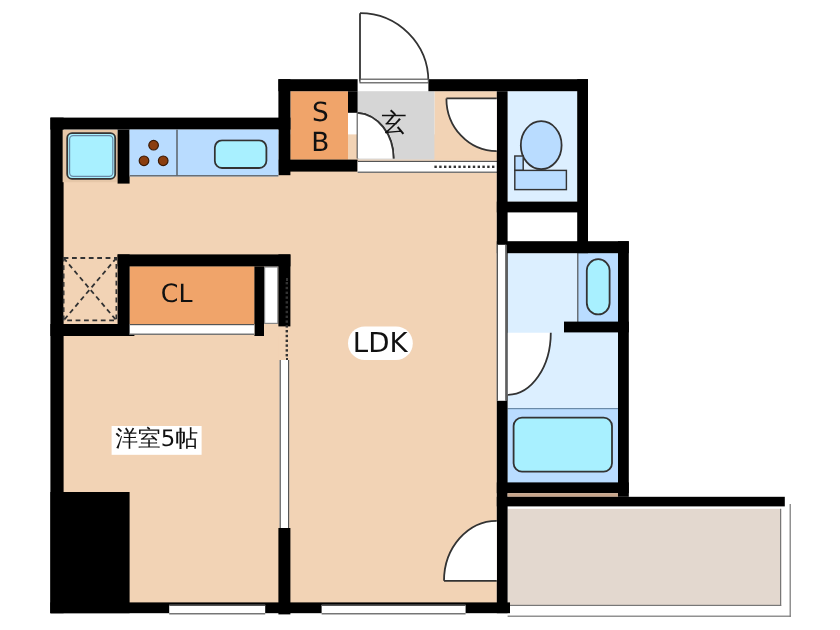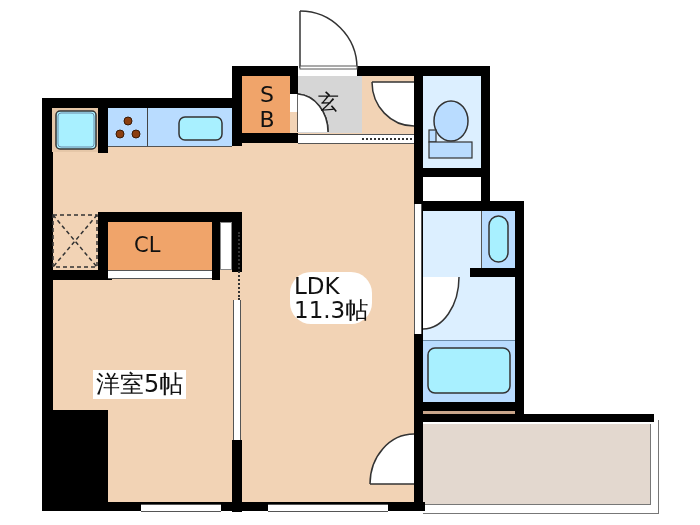--- a/index.html
+++ b/index.html
@@ -181,18 +181,17 @@
   <div class="label-plain" style="left:257px; top:84px; font-size:22px; text-align:center; width:20px;">
     <div>S</div>
     <div style="margin-top:3px;">B</div>
   </div>
   <div class="label-plain" style="left:318px; top:92px; font-size:21px;">玄</div>
 
   <div class="label-plain" style="left:134px; top:235px; font-size:21px;">CL</div>
 
   <div class="label" style="left:290px; top:272px; font-size:23px; padding:2px 4px;border-radius:21px;">
     <div>LDK</div>
-    <div>11.3帖</div>
   </div>
 
-  <div class="label" style="left:93px; top:370px; font-size:24px; padding:2px 3px;">洋室5帖</div>
+  <div class="label" style="left:93px; top:355px; font-size:19px; padding:2px 3px;">洋室5帖</div>
 
 </div>
 
 </body></html>

